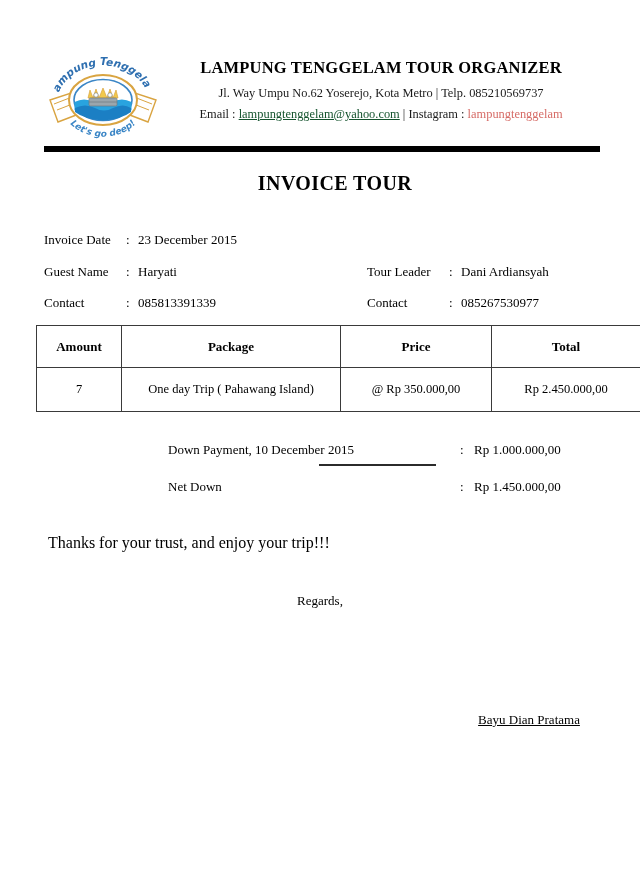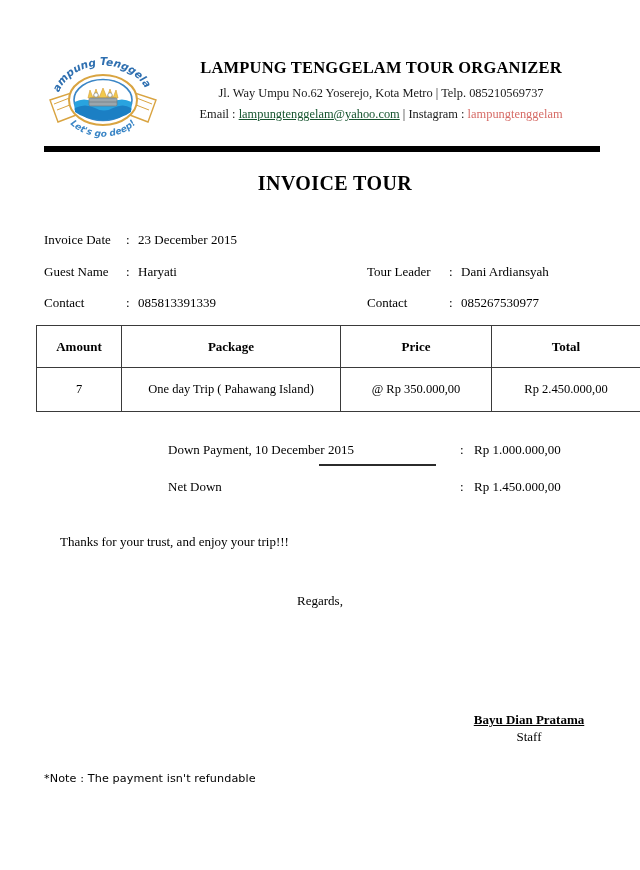--- a/index.html
+++ b/index.html
@@ -193,23 +193,23 @@
     left: 319px;
     top: 464px;
     width: 117px;
     height: 1.5px;
     background: #2b2b2b;
   }
 
   
   .thanks {
     position: absolute;
-    left: 60px;
+    left: 48px;
     top: 534px;
-    font-size: 13px;
+    font-size: 16px;
     white-space: nowrap;
   }
 
   
   .regards {
     position: absolute;
     left: 0;
     top: 593px;
     width: 640px;
     text-align: center;
@@ -220,21 +220,20 @@
     position: absolute;
     left: 420px;
     top: 712px;
     width: 218px;
     text-align: center;
     font-size: 13px;
   }
   .sign-name {
     text-decoration: underline;
     white-space: nowrap;
-    font-weight: bold;
   }
   .sign-role {
     margin-top: 1px;
     white-space: nowrap;
   }
 
   
   .note {
     position: absolute;
     left: 44px;
@@ -371,18 +370,16 @@
     </div>
   </div>
   <div class="sum-underline"></div>
 
   <div class="thanks">Thanks for your trust, and enjoy your trip!!!</div>
 
   <div class="regards">Regards,</div>
 
   <div class="signature">
     <div class="sign-name">Bayu Dian Pratama</div>
-    <div class="sign-role">Staff</div>
   </div>
 
-  <div class="note">*Note : The payment isn't refundable</div>
 
 </div>
 
 </body></html>

